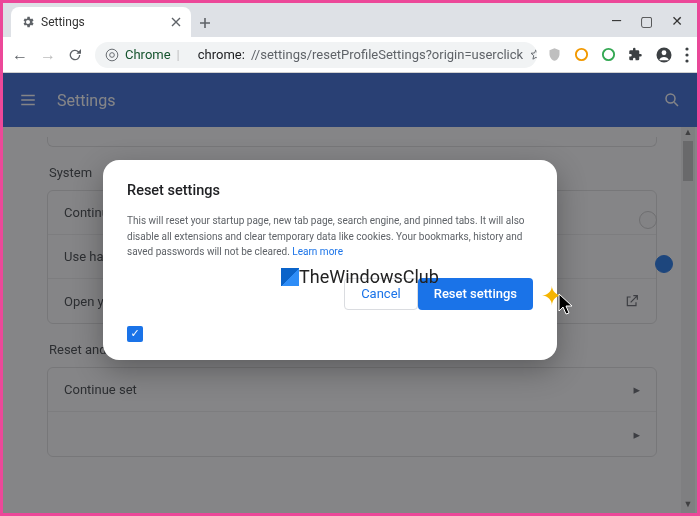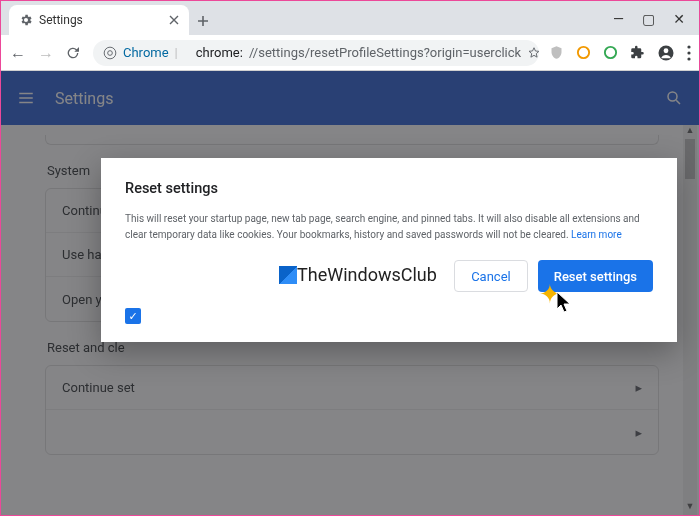--- a/index.html
+++ b/index.html
@@ -1,31 +1,31 @@
 <!DOCTYPE html>
 <html><head>
 <meta charset="utf-8">
 <style>
   * { box-sizing: border-box; margin: 0; padding: 0; font-family: "Segoe UI", Roboto, Arial, sans-serif; }
   html, body { width: 700px; height: 516px; overflow: hidden; background: #fff; }
-  .window { width: 700px; height: 516px; border: 1px solid #ec4899; position: relative; background: #fff; }
+  .window { width: 700px; height: 516px; border: 3px solid #ec4899; position: relative; background: #fff; }
 
   
   .titlebar { height: 34px; background: #dee1e6; display: flex; align-items: flex-end; }
   .tab { background: #fff; border-radius: 8px 8px 0 0; height: 30px; margin-left: 8px; display: flex; align-items: center; padding: 0 10px; font-size: 12px; color: #333; gap: 6px; min-width: 180px; }
   .tab .x { margin-left: auto; }
   .newtab { width: 28px; height: 28px; display: flex; align-items: center; justify-content: center; }
   .wincontrols { margin-left: auto; display: flex; gap: 18px; padding: 0 14px 8px 0; }
   .wincontrols span { font-size: 14px; color: #333; }
 
   
   .urlbar { height: 36px; background: #fff; border-bottom: 1px solid #d0d0d0; display: flex; align-items: center; padding: 0 8px; gap: 10px; }
   .navicon { color: #5f6368; font-size: 16px; width: 18px; text-align: center; }
   .omni { flex: 1; height: 26px; background: #f1f3f4; border-radius: 13px; display: flex; align-items: center; padding: 0 10px; font-size: 13px; color: #5f6368; gap: 6px; overflow: hidden; white-space: nowrap; }
-  .omni .chrome-label { color: #0369a1; }
+  .omni .chrome-label { color: #14532d; }
   .omni .url-dark { color: #202124; margin-left: 12px; }
   .righticons { display: flex; gap: 12px; align-items: center; color: #5f6368; }
 
   
   .appbar { height: 54px; background: #3367d6; color: #fff; display: flex; align-items: center; padding: 0 16px; gap: 20px; font-size: 16px; }
   .appbar .search { margin-left: auto; }
 
   
   .content { position: relative; height: calc(100% - 34px - 36px - 54px); background: #fff; padding: 10px 40px 0 44px; overflow: hidden; }
   .section-title { font-size: 13px; color: #3c4043; margin: 18px 0 10px 2px; }
@@ -40,25 +40,25 @@
   .vscroll { position:absolute; right:2px; top:0; width:14px; height:100%; background:#f1f1f1; }
   .vscroll .thumb { position:absolute; top:14px; left:2px; width:10px; height:40px; background:#c1c1c1; }
   .vscroll .arr { position:absolute; left:0; width:14px; height:14px; text-align:center; font-size:9px; color:#666; }
   .vscroll .arr.up{top:0;} .vscroll .arr.dn{bottom:0;}
   .topclip { border:1px solid #e0e0e0; border-top:none; border-radius:0 0 6px 6px; height:10px; }
 
   
   .overlay { position:absolute; inset:0; background:rgba(32,33,36,0.55); }
 
   
-  .dialog { position:absolute; left:100px; top:157px; width:576px; background:#fff; border-radius:0; box-shadow:0 10px 30px rgba(0,0,0,0.3); padding: 22px 24px 18px 24px; }
+  .dialog { position:absolute; left:100px; top:157px; width:454px; background:#fff; border-radius:16px; box-shadow:0 10px 30px rgba(0,0,0,0.3); padding: 22px 24px 18px 24px; }
   .dialog h2 { font-size: 14.5px; color:#202124; font-weight:500; margin-bottom: 14px; }
   .dialog p { font-size: 10px; color:#5f6368; line-height: 1.55; }
   .dialog a { color:#1a73e8; text-decoration:none; }
-  .btnrow { display:flex; justify-content:flex-end; gap:10px; margin-top: 18px; }
+  .btnrow { display:flex; justify-content:flex-end; margin-top: 18px; }
   .btn { height:32px; padding: 0 16px; border-radius:4px; font-size:13px; display:flex; align-items:center; cursor:pointer; }
   .btn.cancel { border:1px solid #dadce0; color:#1a73e8; background:#fff; }
   .btn.primary { background:#1a73e8; color:#fff; font-weight:500; }
   .helprow { display:flex; align-items:center; gap:10px; margin-top: 16px; font-size:12.5px; color:#3c4043; }
   .chk { width:16px; height:16px; background:#1a73e8; border-radius:2px; display:flex; align-items:center; justify-content:center; color:#fff; font-size:11px; }
 
   
   .watermark { position:absolute; left:278px; top:263px; display:flex; align-items:center; gap:0; font-family: Georgia, "Times New Roman", serif; font-size:18px; color:#222; z-index: 50; }
   .watermark .sq { width:18px; height:18px; background: linear-gradient(135deg,#0a63c9 50%,#2e8df7 50%); }
 

